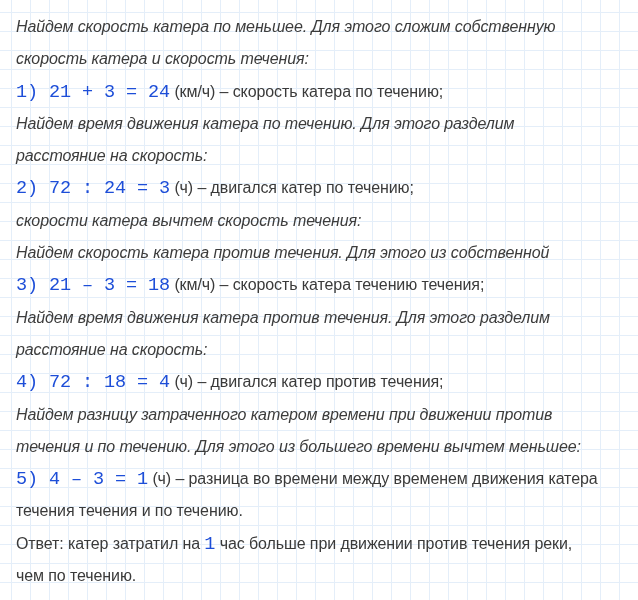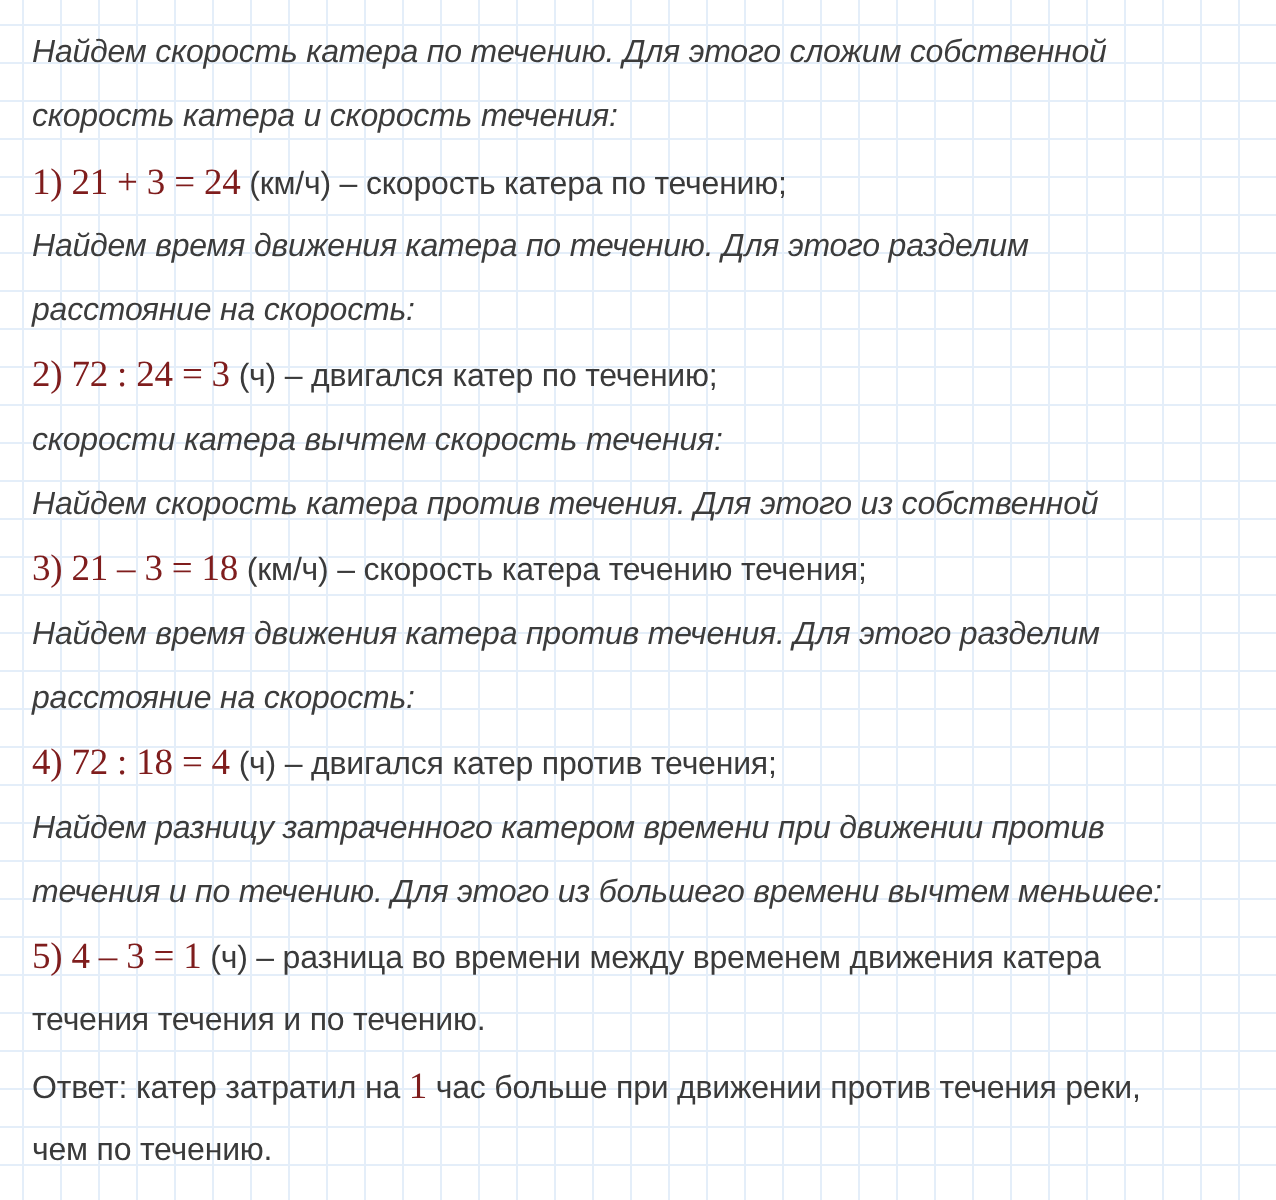--- a/index.html
+++ b/index.html
@@ -30,30 +30,30 @@
       line-height: 32.3px;
       font-size: 16px;
       white-space: nowrap;
       letter-spacing: -0.1px;
     }
     .line.italic {
       font-style: italic;
       color: #3c3c3c;
     }
     .num {
-      font-family: Liberation Serif, serif;
+      font-family: Liberation Mono, monospace;
       font-size: 18.5px;
-      color: #7f1d1d;
+      color: #1d4ed8;
     }
   </style>
 </head>
 <body>
 
 <div class="doc">
-  <div class="line italic">Найдем скорость катера по течению. Для этого сложим собственной</div>
+  <div class="line italic">Найдем скорость катера по меньшее. Для этого сложим собственную</div>
   <div class="line italic">скорость катера и скорость течения:</div>
   <div class="line"><span class="num">1) 21 + 3 = 24</span><span> (км/ч) – скорость катера по течению;</span></div>
   <div class="line italic">Найдем время движения катера по течению. Для этого разделим</div>
   <div class="line italic">расстояние на скорость:</div>
   <div class="line"><span class="num">2) 72 : 24 = 3</span><span> (ч) – двигался катер по течению;</span></div>
   <div class="line italic">скорости катера вычтем скорость течения:</div>
   <div class="line italic">Найдем скорость катера против течения. Для этого из собственной</div>
   <div class="line"><span class="num">3) 21 – 3 = 18</span><span> (км/ч) – скорость катера течению течения;</span></div>
   <div class="line italic">Найдем время движения катера против течения. Для этого разделим</div>
   <div class="line italic">расстояние на скорость:</div>

